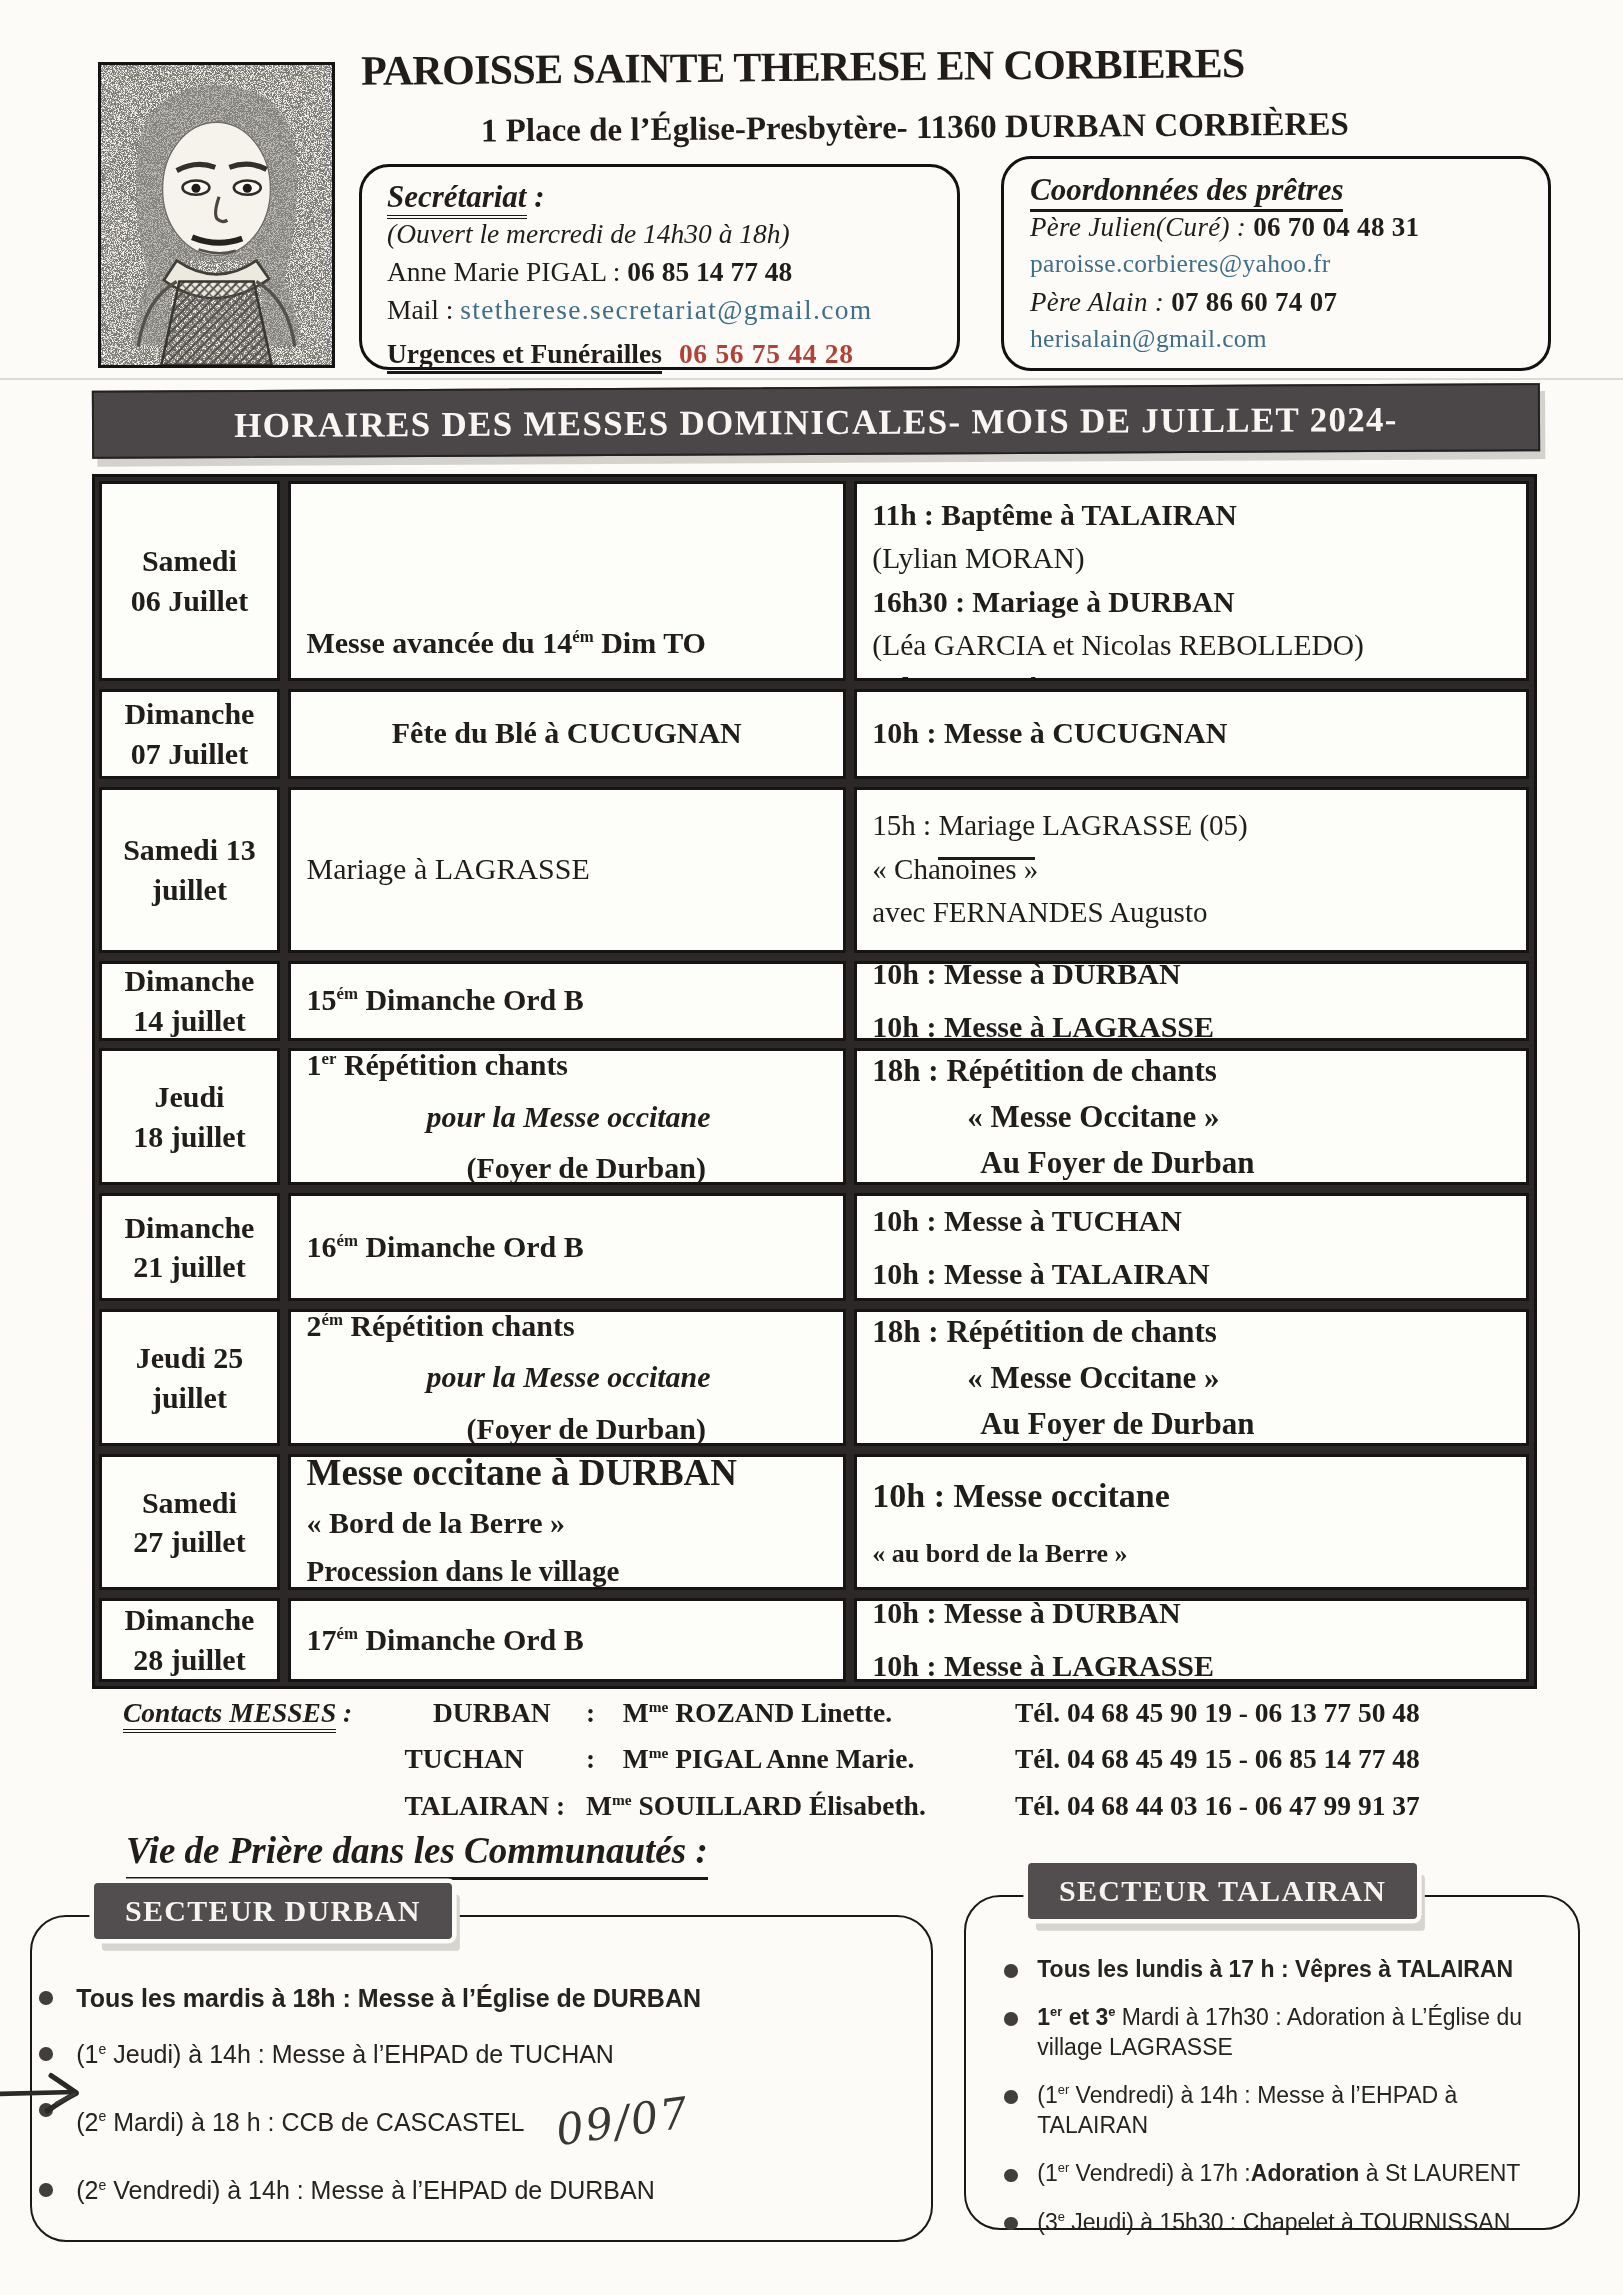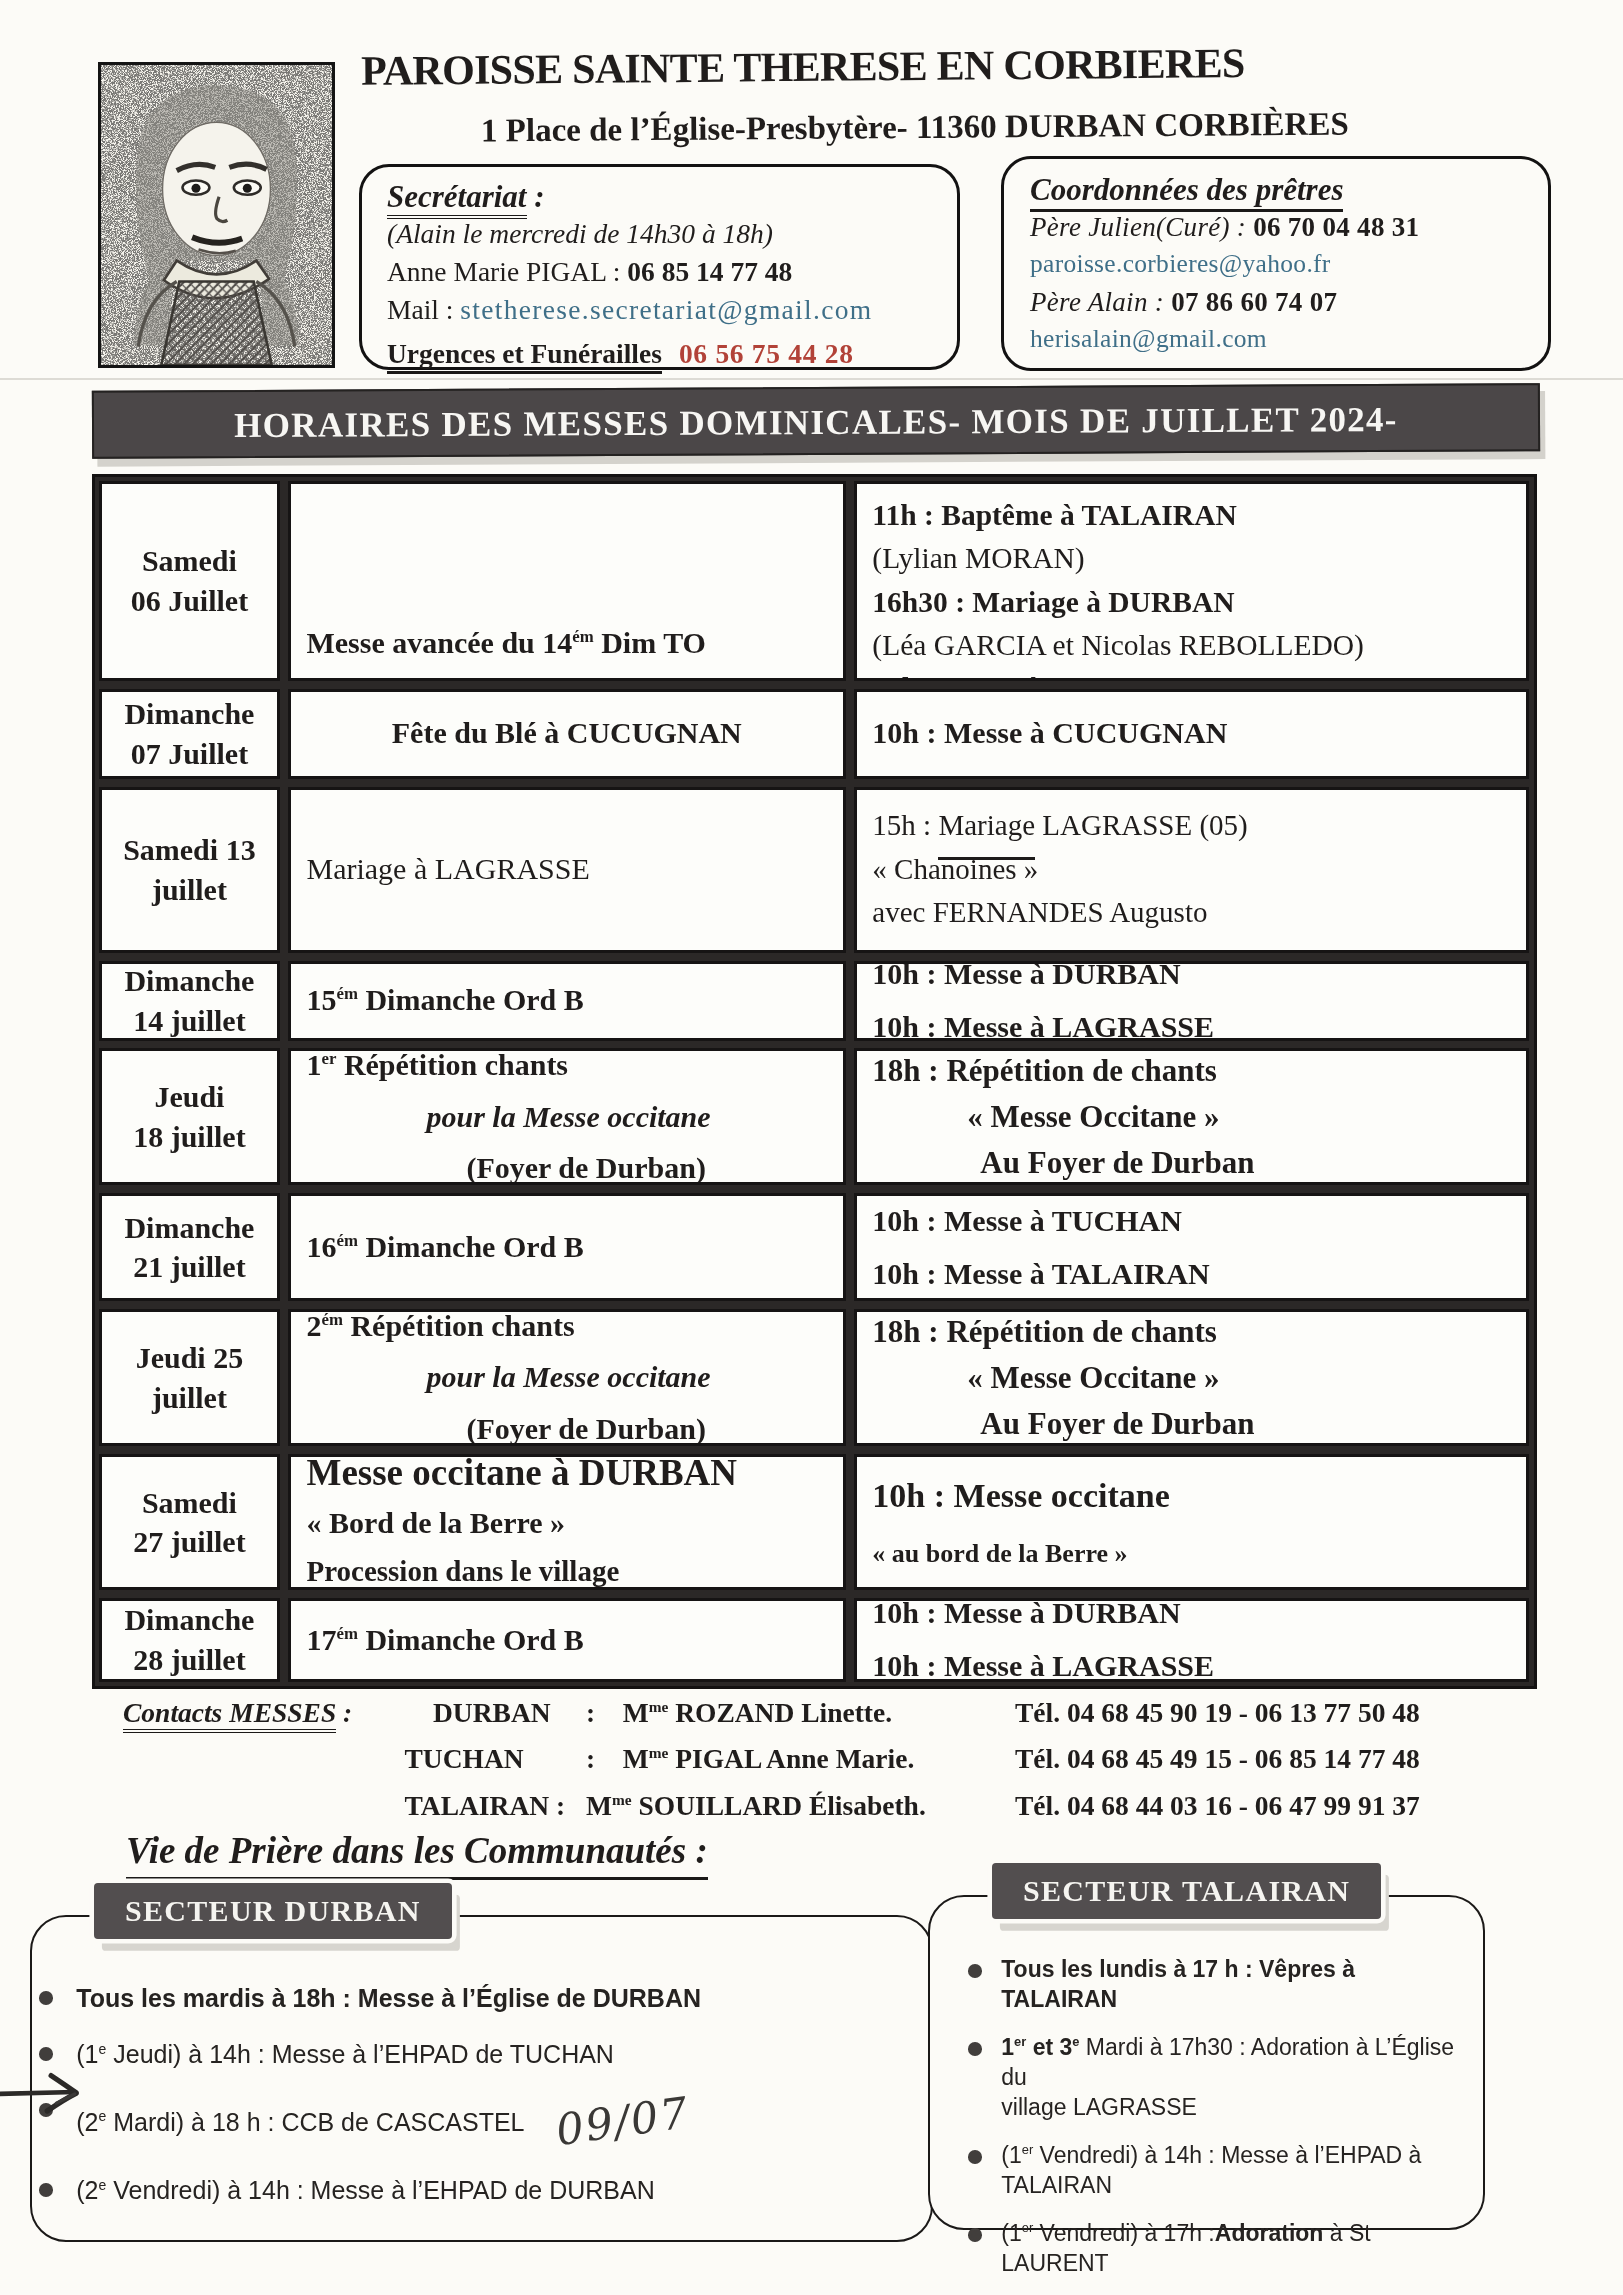--- a/index.html
+++ b/index.html
@@ -80,21 +80,21 @@
   .c-label{font-style:italic;}
   .c-place{padding-left:27.5px;}
   .c-row:first-child .c-place{padding-left:56px;}
   .c-tel{white-space:nowrap;}
 
   
   .prayer-h{position:absolute;left:126px;top:1829px;font-size:37px;font-weight:bold;font-style:italic;
     border-bottom:3.9px solid #1b1918;padding-bottom:5.2px;}
   .sector{position:absolute;border:2.6px solid #1b1918;border-radius:36px;background:var(--paper);}
   .durban-box{left:30px;top:1915px;width:903px;height:327px;}
-  .talairan-box{left:928px;top:1895px;width:557px;height:335px;}
+  .talairan-box{left:964px;top:1895px;width:616px;height:335px;}
   .sector-label{position:absolute;top:-34px;left:62px;background:var(--label_bg);color:#f5f4f0;
     font-size:30px;font-weight:bold;letter-spacing:1.3px;padding:10.5px 31px 11.8px;border-radius:3.9px;
     box-shadow:0 0 0 4.6px var(--paper),7.9px 11.8px 0 #d7d5cf;white-space:nowrap;}
   .items{padding:60px 19.6px 0 38px;font-family:"Liberation Sans",sans-serif;}
   .durban-box .items{padding-top:65px;font-size:25px;padding-left:7px;}
   .talairan-box .items{padding-top:58px;font-size:23px;}
   .item{display:flex;gap:23.6px;margin-bottom:23.6px;line-height:1.3;color:#262321;}
   .talairan-box .item{gap:19.6px;margin-bottom:18.3px;}
   .bullet{width:13.7px;height:13.7px;border-radius:50%;background:#413e3c;flex:none;margin-top:9.2px;}
   .item .txt{flex:1;}
@@ -141,21 +141,21 @@
       <path d="M302 432 Q292 360 242 332" stroke="#55524c" stroke-width="5" fill="none"></path>
     </svg>
   </div>
 
   <h1 class="title">PAROISSE SAINTE THERESE EN CORBIERES</h1>
   <div class="address">1 Place de l’Église-Presbytère- 11360 DURBAN CORBIÈRES</div>
   <div class="scan-rule"></div>
 
   <div class="rbox sec-box">
     <div class="box-h"><span class="u2">Secrétariat</span><span> :</span></div>
-    <div class="ln italic">(Alain le mercredi de 14h30 à 18h)</div>
+    <div class="ln italic">(Ouvert le mercredi de 14h30 à 18h)</div>
     <div class="ln"><span>Anne Marie PIGAL : </span><span class="b">06 85 14 77 48</span></div>
     <div class="ln"><span>Mail : </span><span class="email">stetherese.secretariat@gmail.com</span></div>
     <div class="ln urg"><span class="u1 b">Urgences et Funérailles</span><span class="phone-red">06 56 75 44 28</span></div>
   </div>
 
   <div class="rbox pret-box">
     <div class="box-h"><span class="u1">Coordonnées des prêtres</span></div>
     <div class="ln"><span class="italic">Père Julien(Curé) : </span><span class="b">06 70 04 48 31</span></div>
     <div class="ln mail email spaced">paroisse.corbieres@yahoo.fr</div>
     <div class="ln"><span class="italic">Père Alain : </span><span class="b">07 86 60 74 07</span></div>

